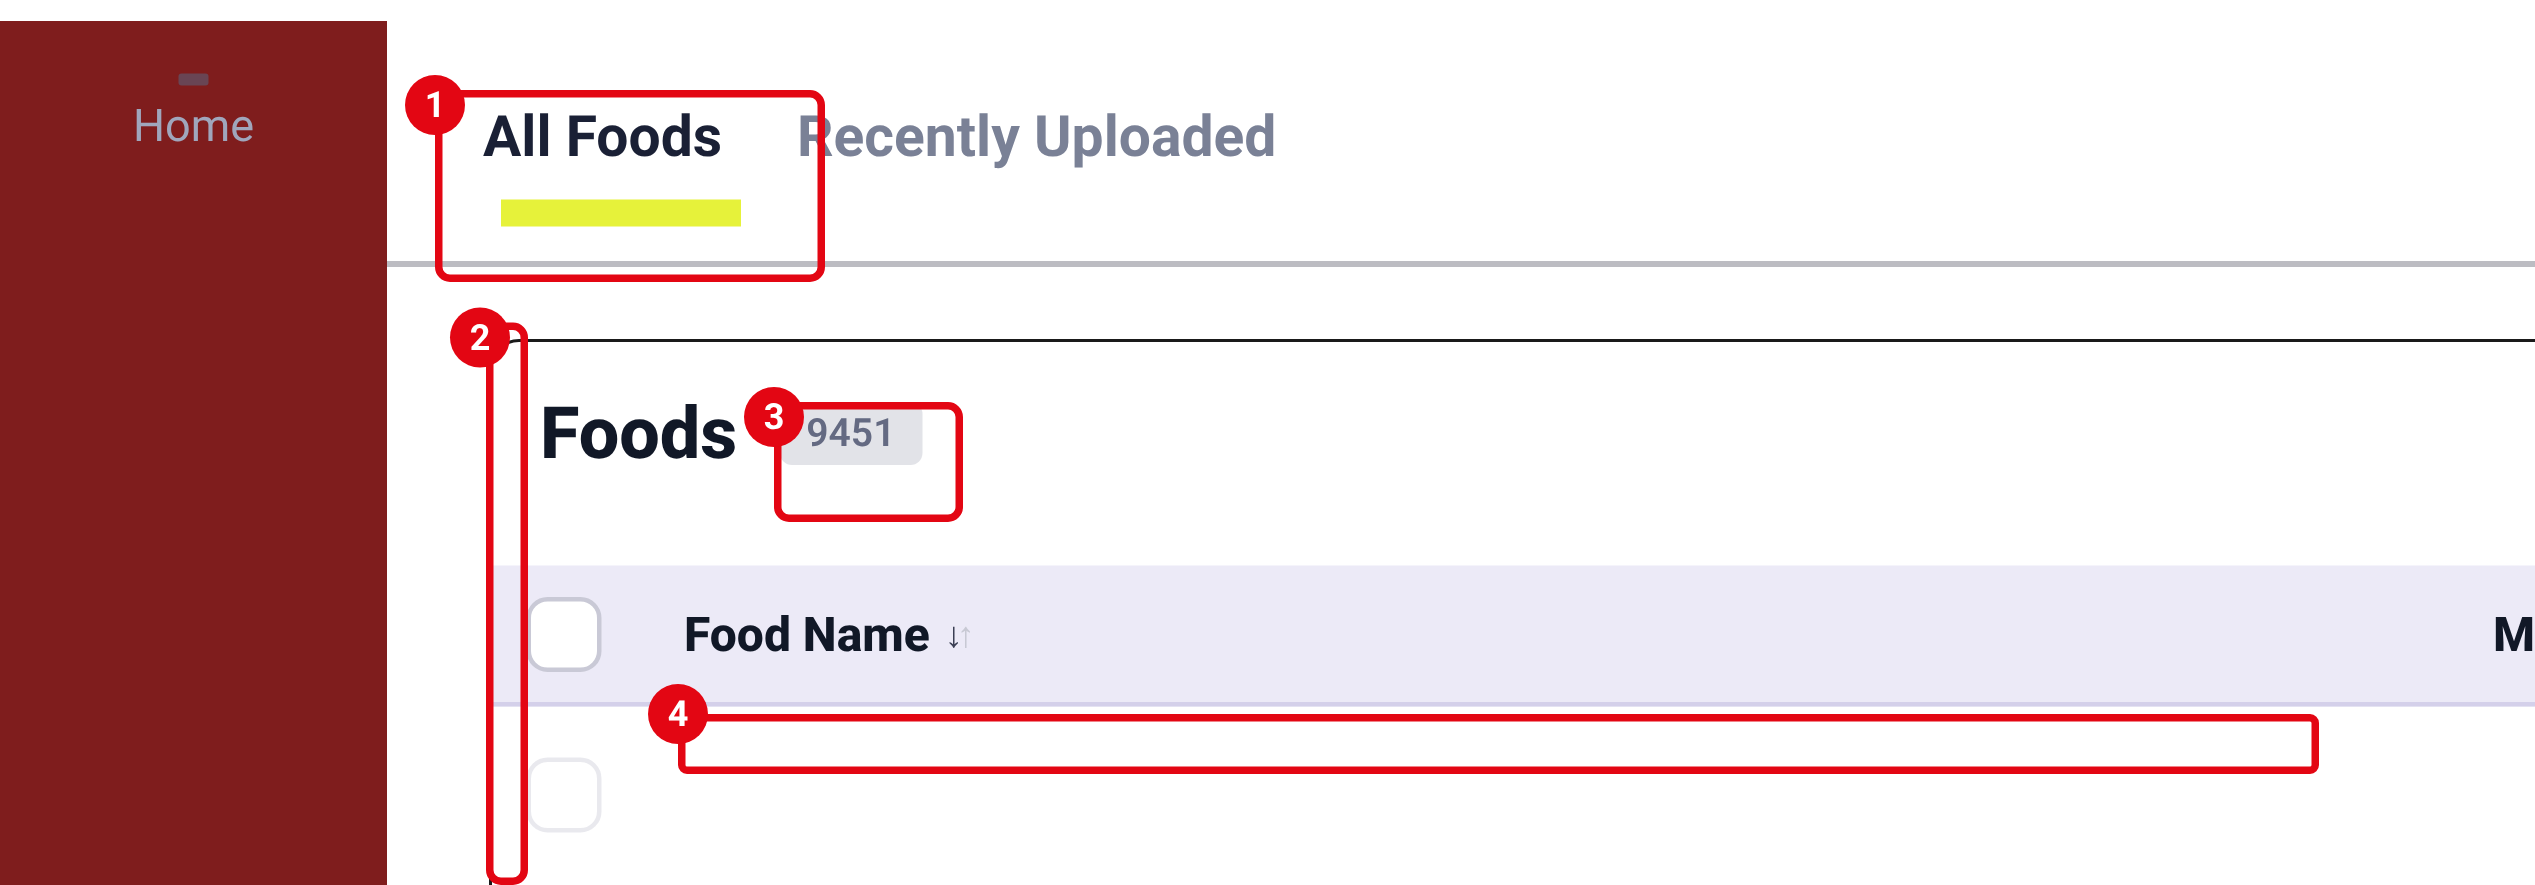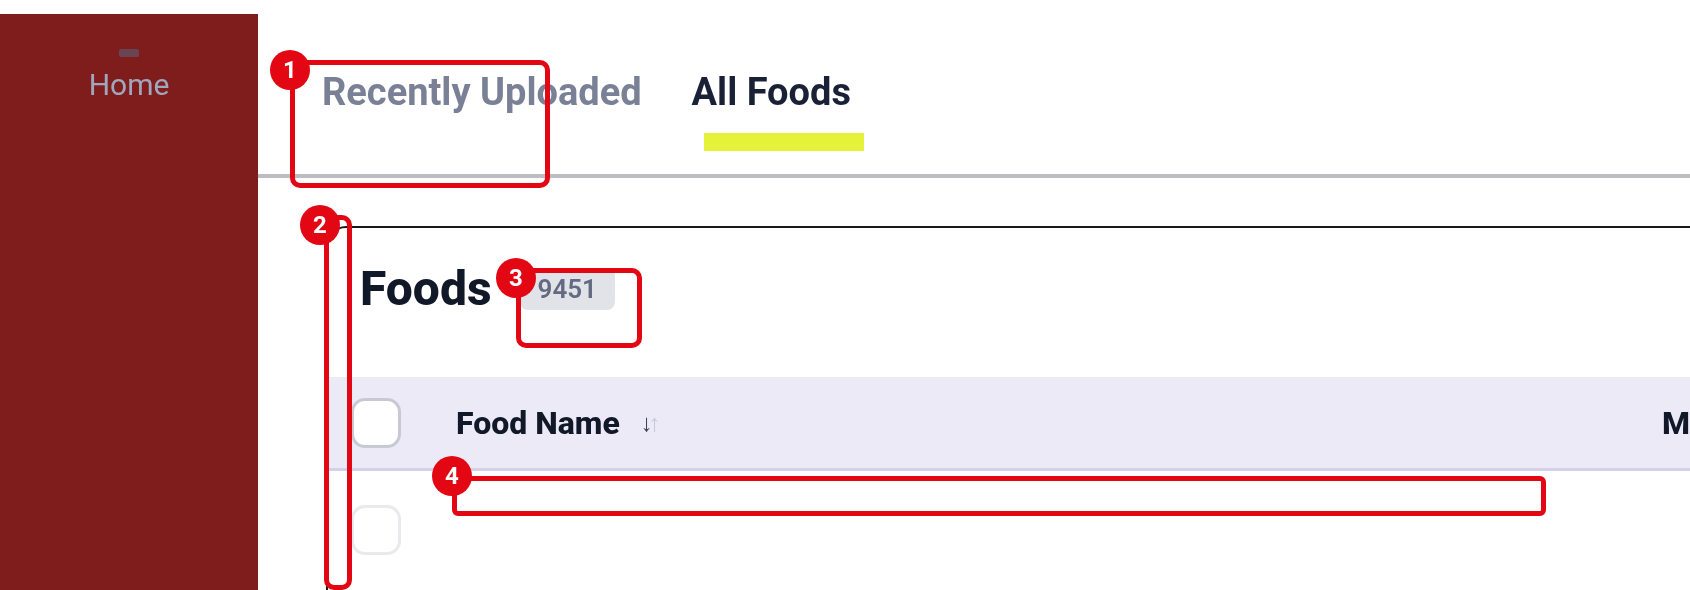--- a/index.html
+++ b/index.html
@@ -130,21 +130,21 @@
       width: 50px;
       height: 50px;
       border: 3px solid #c9c9d6;
       border-radius: 14px;
       background: #fff;
       cursor: pointer;
     }
     .col-header {
       display: flex;
       align-items: center;
-      gap: 21px;
+      gap: 10px;
       padding-left: 40px;
       font-size: 32px;
       font-weight: 800;
       color: #111827;
     }
     .col-header-right {
       position: absolute;
       right: 0;
       font-size: 32px;
       font-weight: 800;
@@ -201,25 +201,25 @@
 
 <div class="sidebar">
   <div class="sidebar-item-home">
     <div class="home-icon-hint"></div>
     <span>Home</span>
   </div>
 </div>
 
 <div class="main">
   <div class="tabs">
+    <div class="tab active">
+      <span>All Foods</span>
+    </div>
     <div class="tab">
       <span>Recently Uploaded</span>
-    </div>
-    <div class="tab active">
-      <span>All Foods</span>
     </div>
   </div>
 
   <div class="content-area">
     <div class="card-wrapper">
       <div class="card-header">
         <span class="card-title">Foods</span>
         <span class="count-badge">9451</span>
       </div>
 

